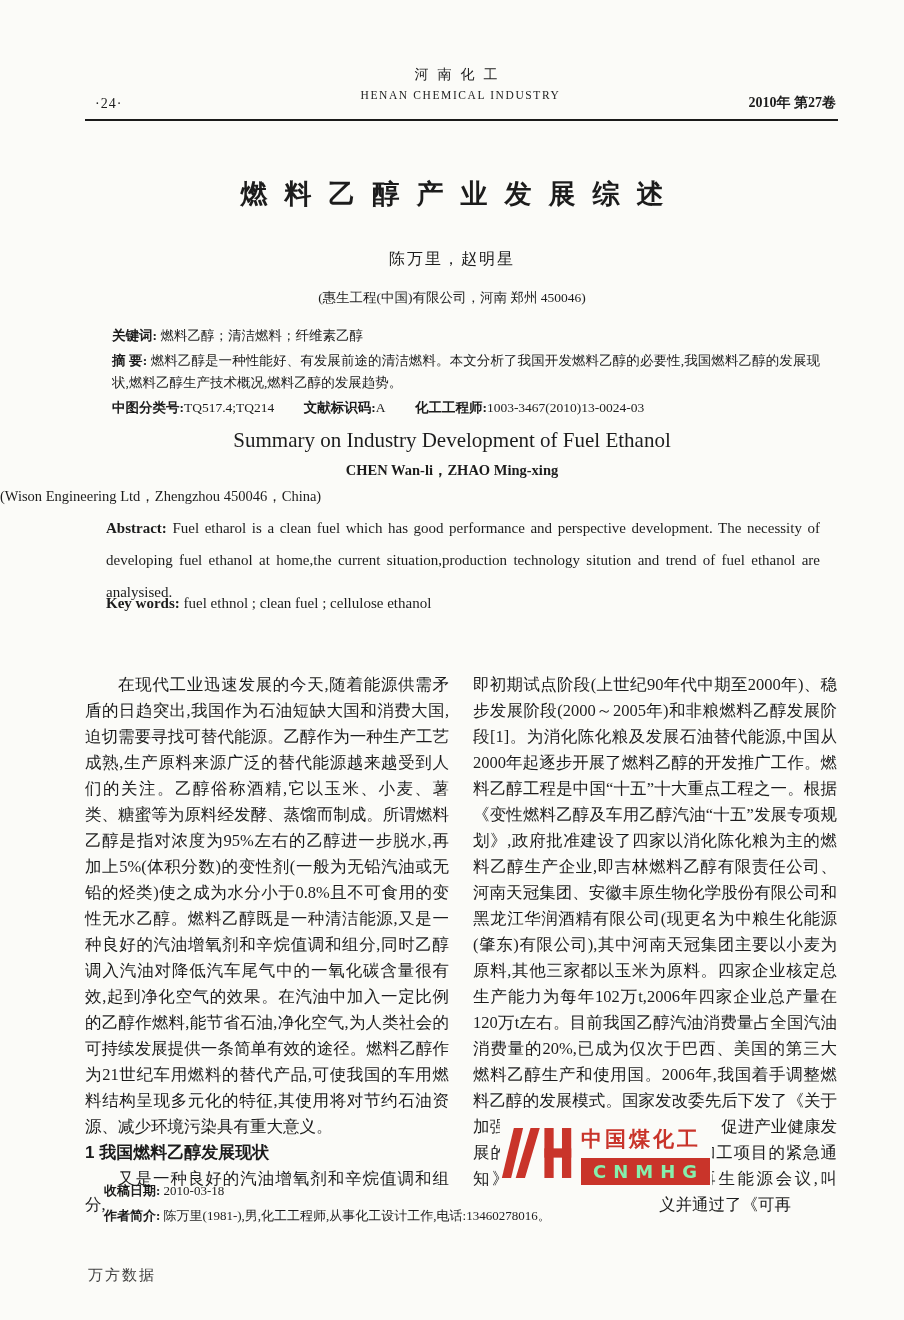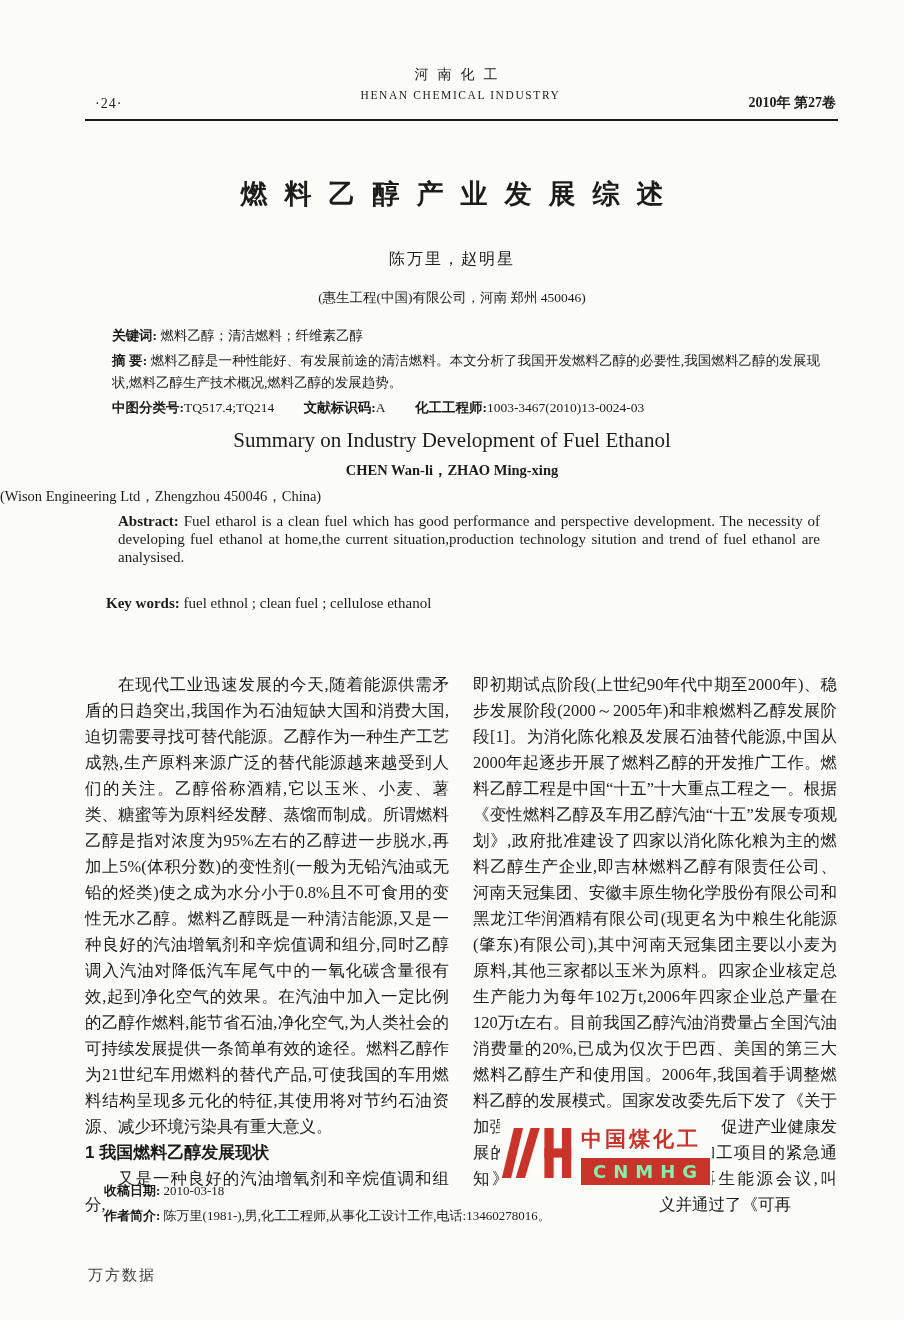--- a/index.html
+++ b/index.html
@@ -26,21 +26,21 @@
   
   .meta{position:absolute;left:112px;right:84px;top:325px;font-size:13.5px;line-height:22px;text-align:justify;}
   .meta .row{margin-bottom:3px;}
   .label{font-weight:bold;}
   .clc-seg{margin-right:26px;white-space:nowrap;}
 
   
   .en-title{position:absolute;left:0;right:0;top:428px;text-align:center;font-size:21px;font-weight:normal;}
   .en-authors{position:absolute;left:0;right:0;top:461px;text-align:center;font-size:14.5px;font-weight:bold;}
   .en-affil{position:absolute;left:0;right:0;top:487px;text-align:left;font-size:14.5px;}
-  .en-abstract{position:absolute;left:106px;right:84px;top:512px;font-size:15px;line-height:18px;text-align:justify;margin-left:12px;}
+  .en-abstract{position:absolute;left:106px;right:84px;top:512px;font-size:15px;line-height:32px;text-align:justify;}
   .en-keywords{position:absolute;left:106px;right:84px;top:595px;font-size:15px;}
 
   
   .body-cols{position:absolute;left:85px;right:67px;top:644px;display:flex;gap:24px;margin-top:28px;}
   .col{width:368px;font-size:16.5px;line-height:26px;text-align:justify;}
   .col p{margin:0;}
   .indent{text-indent:2em;}
   .sec-heading{font-weight:bold;font-size:17px;margin:15px 0 13px 0;text-align:left;
     font-family:"Liberation Sans","DejaVu Sans",sans-serif;}
   .covered-gap{display:inline-block;width:186px;height:1px;}

